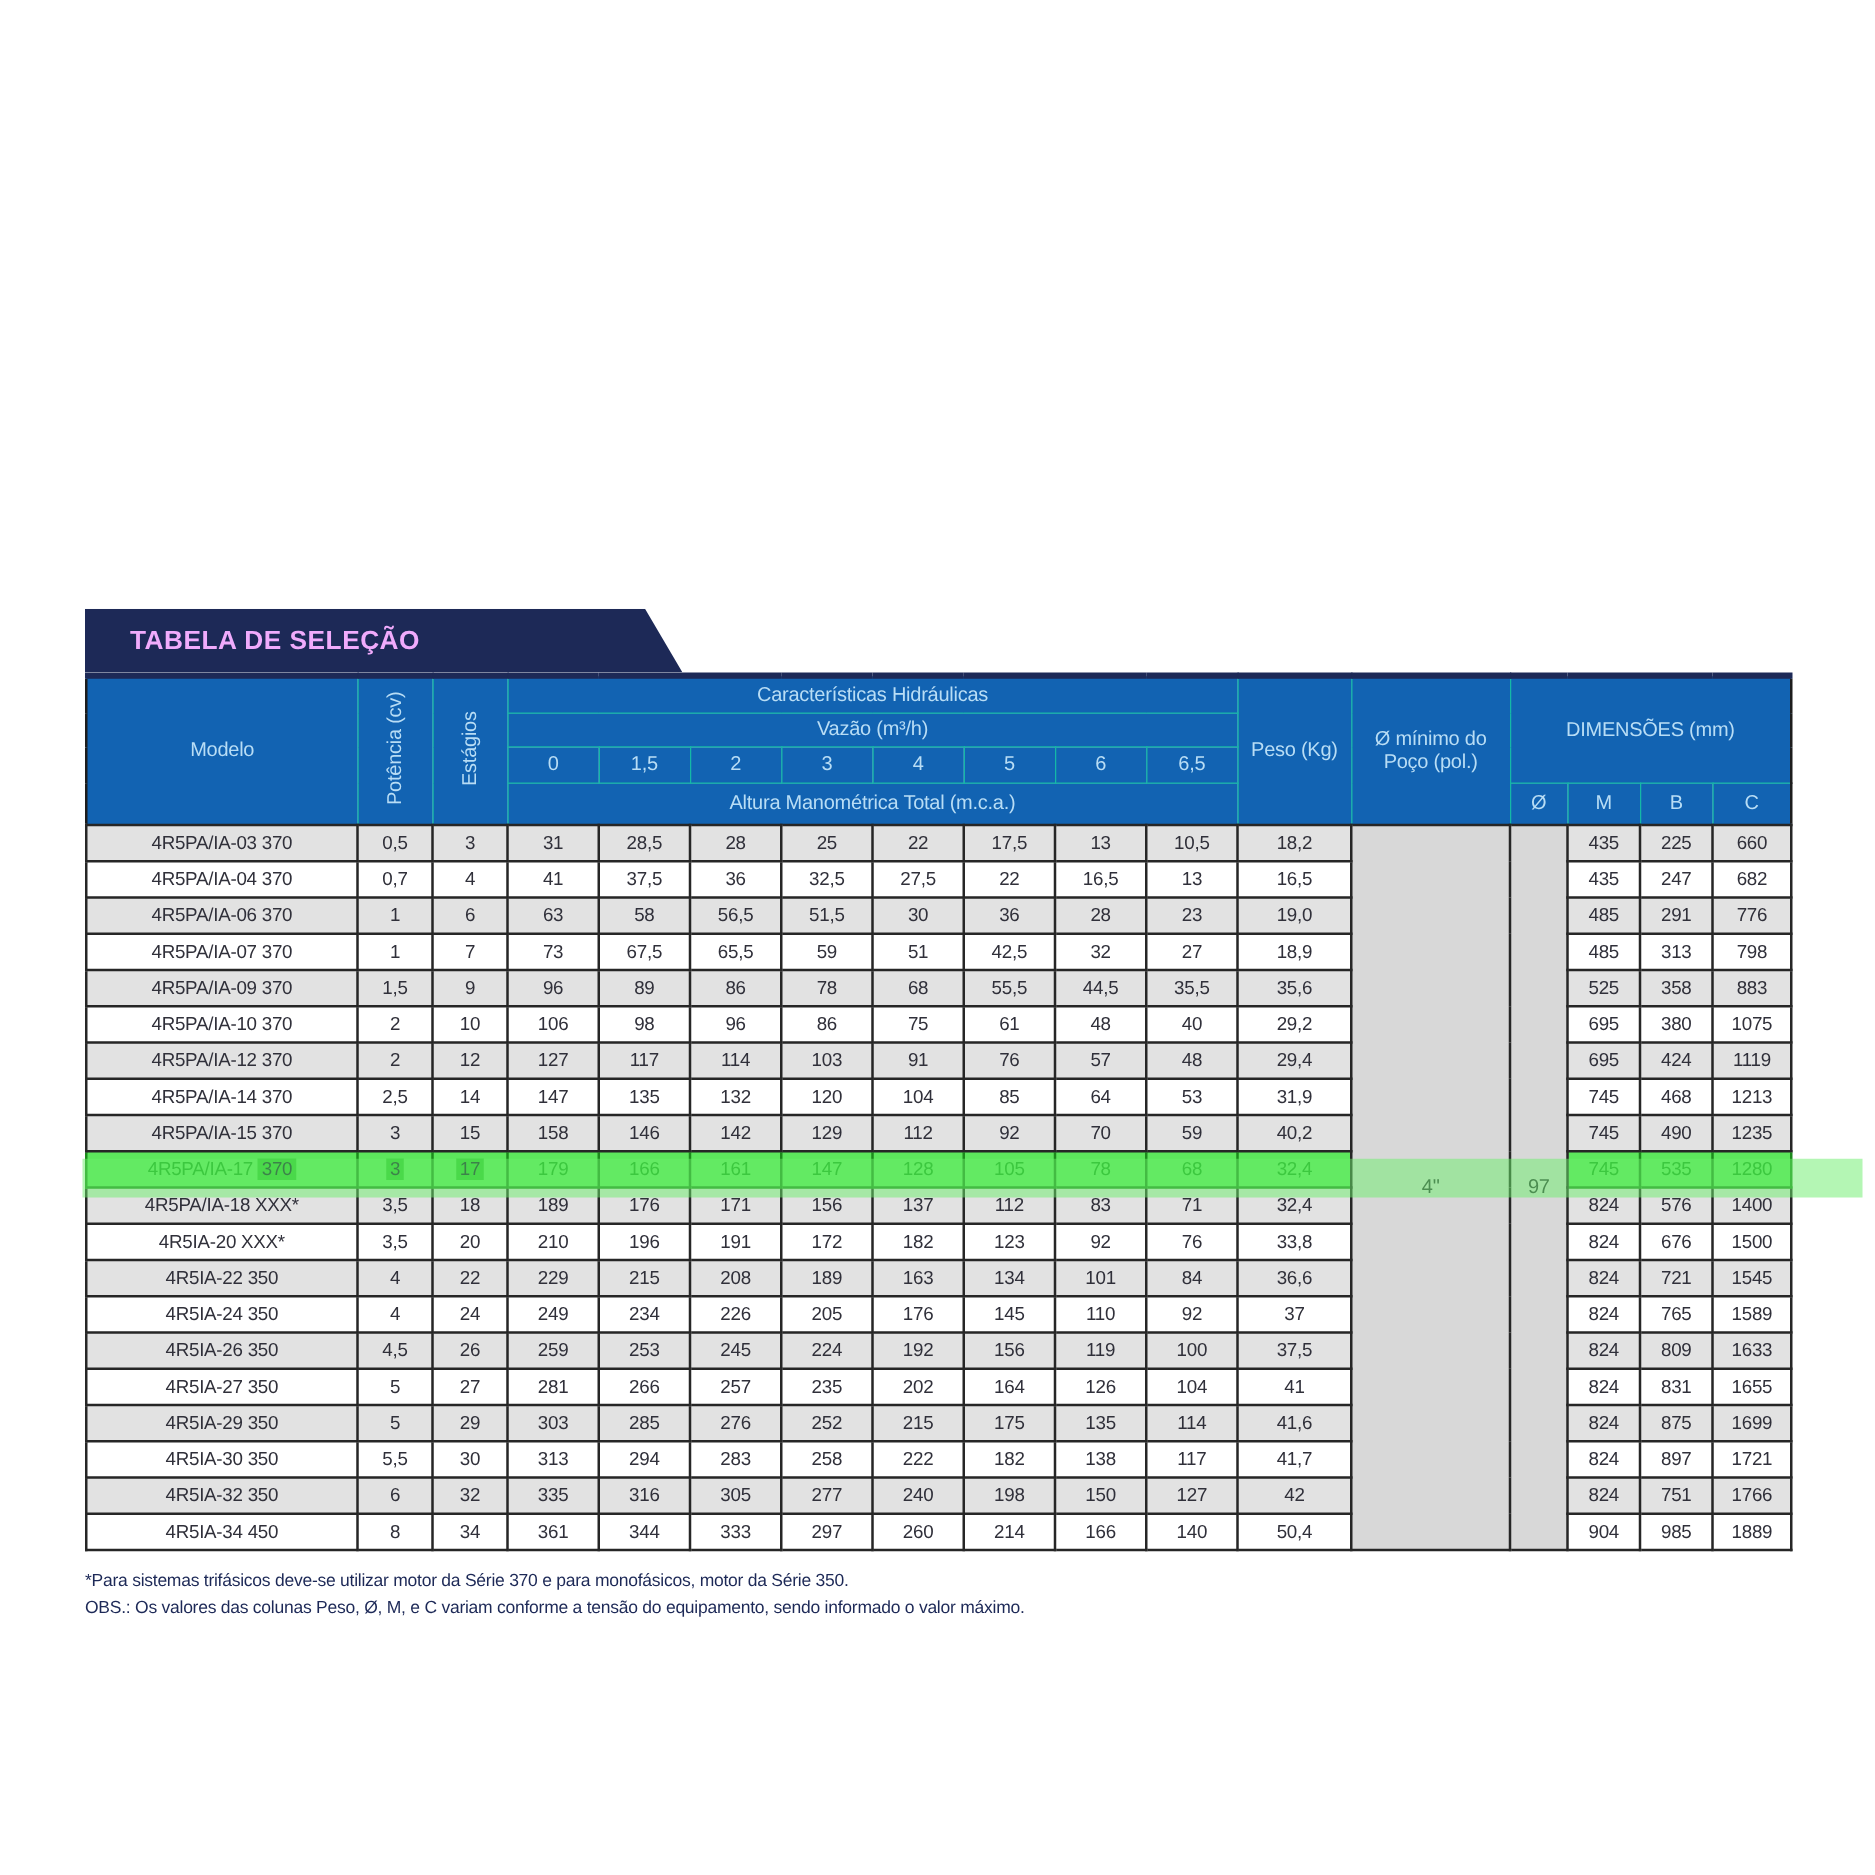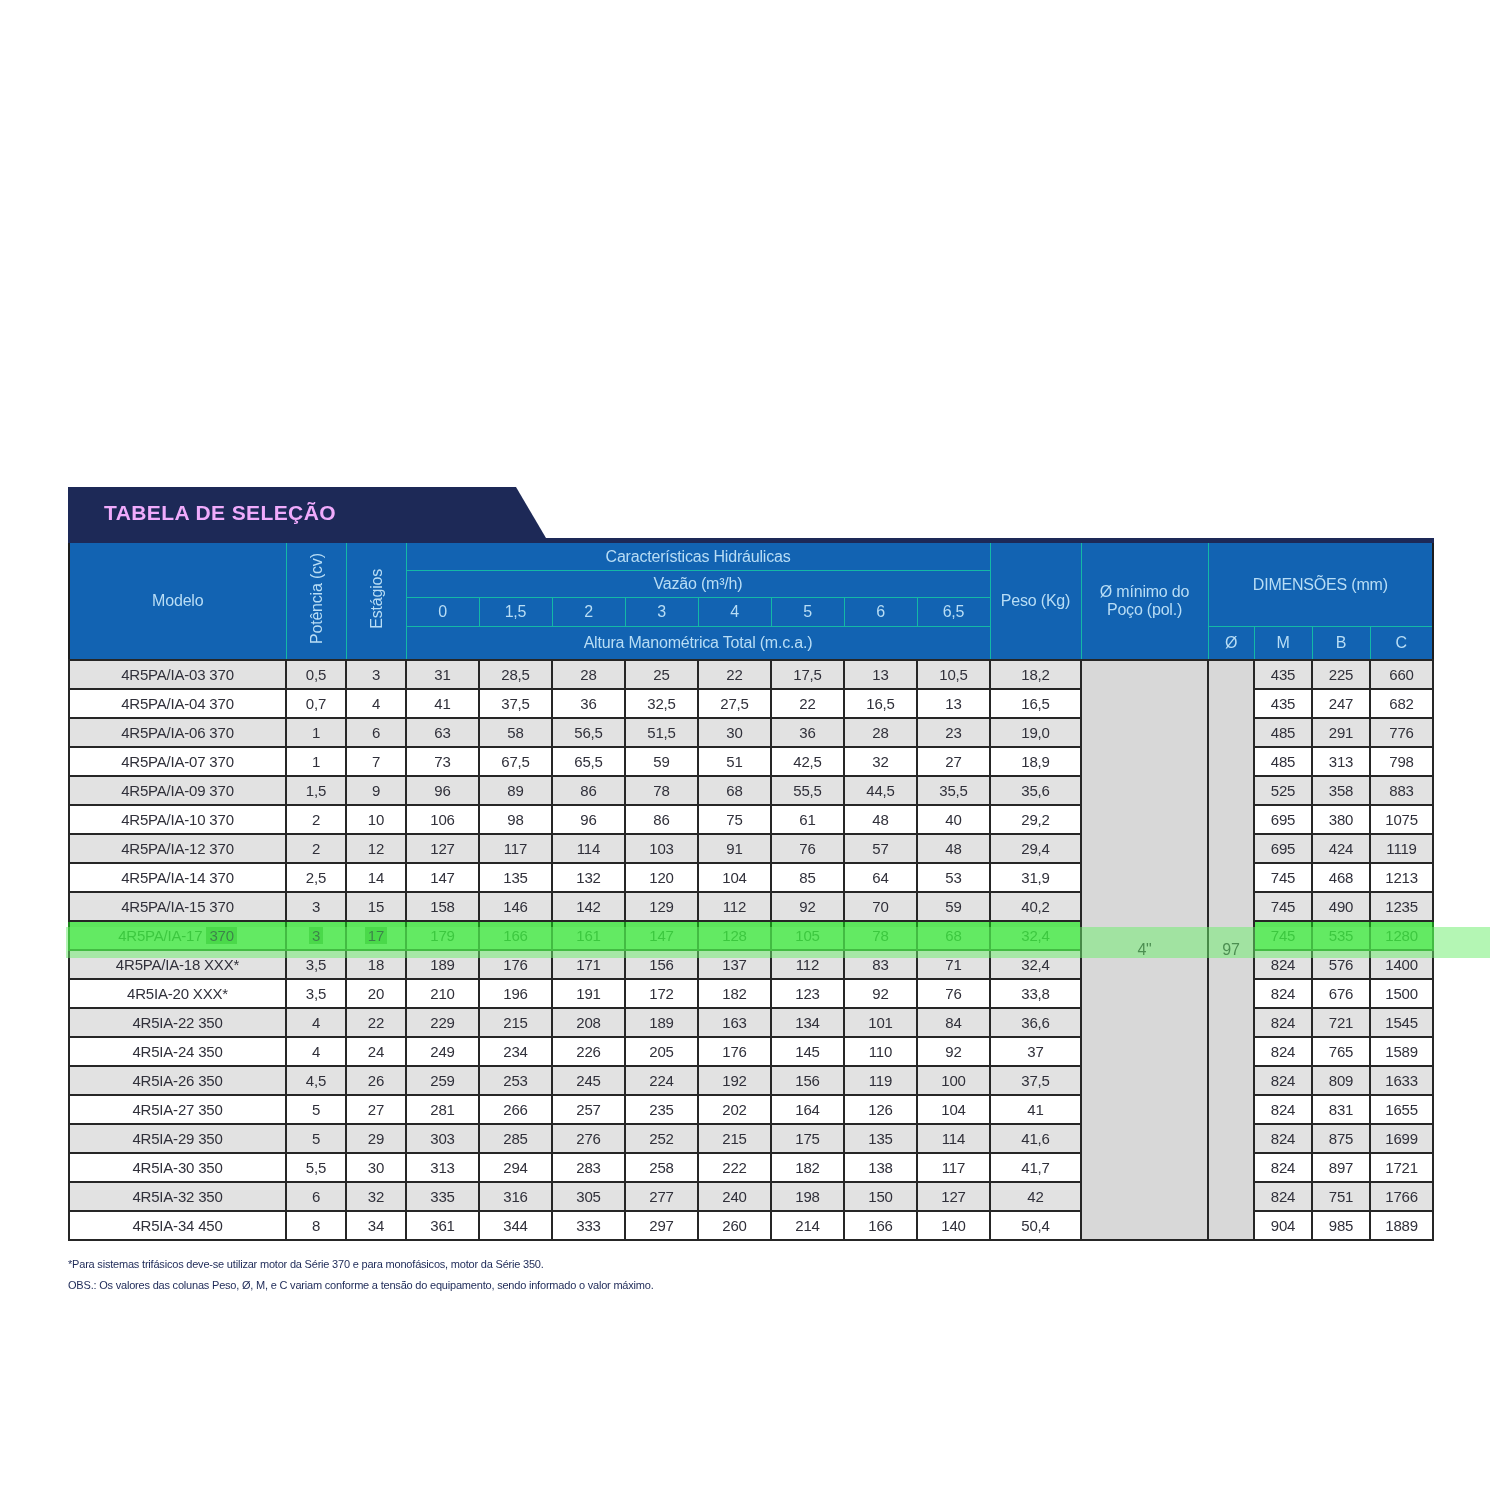--- a/index.html
+++ b/index.html
@@ -26,21 +26,21 @@
            color:#30303a;height:27px;padding:0 2px;letter-spacing:-0.2px;white-space:nowrap;}
   tbody tr:nth-child(odd) td{background:#e2e2e2;}
   tbody tr:nth-child(even) td{background:#ffffff;}
   tbody td.merged{background:#d8d8d8 !important;font-size:16px;color:#2e2e38;}
   tbody tr.highlight td{background:#5ce65c;color:#0fa315;border-color:#1c8a1c;}
   .mark{background:#2bc52b;color:#0f172a;padding:0 3px;}
 
   
   #hl-band{position:absolute;background:rgba(106,238,106,0.5);pointer-events:none;z-index:5;}
 
-  .foot{position:absolute;left:68px;top:1254px;color:#1d2957;font-size:11px;line-height:21px;
+  .foot{position:absolute;left:68px;top:1254px;color:#1d2957;font-size:14px;line-height:21px;
         letter-spacing:-0.2px;}
 </style>
 </head>
 <body>
 
 <div id="stage">
 
   <div class="banner">
     <span>TABELA DE SELEÇÃO</span>
   </div>

